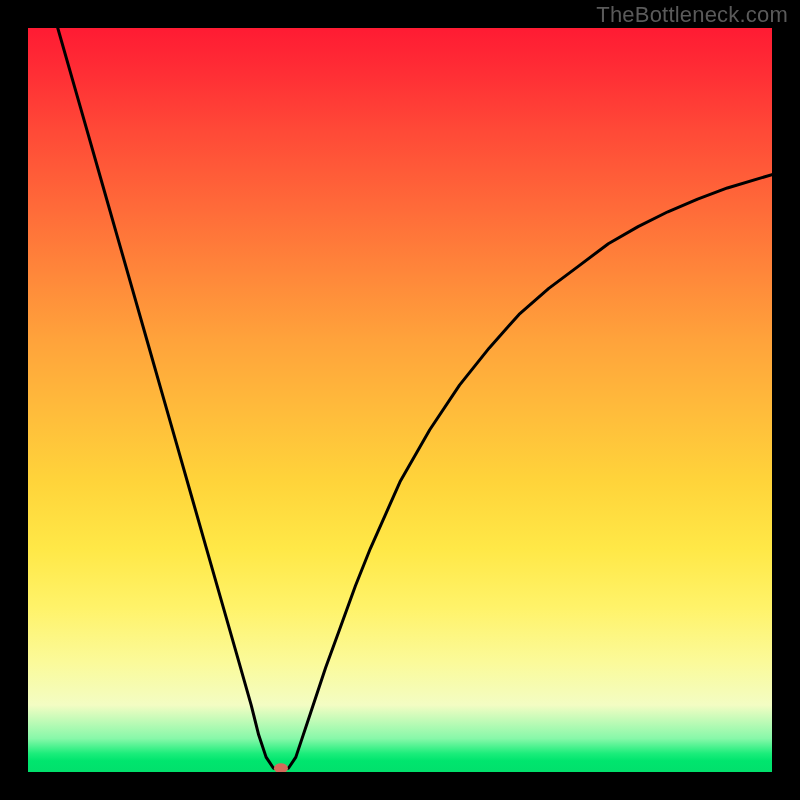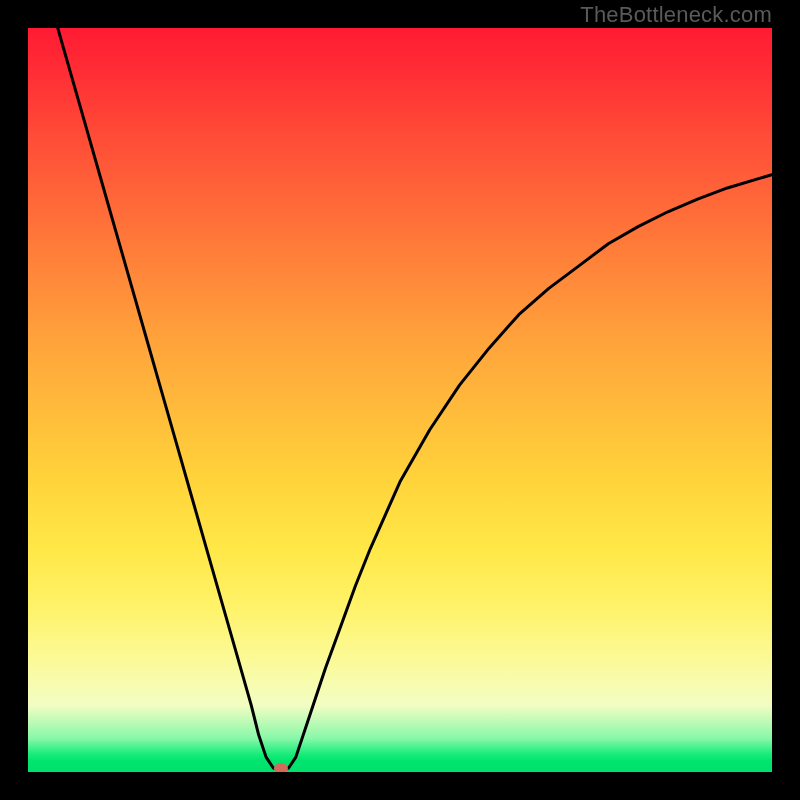--- a/index.html
+++ b/index.html
@@ -13,21 +13,21 @@
   }
   .frame {
     position: relative;
     width: 800px;
     height: 800px;
     background: #000;
   }
   .watermark {
     position: absolute;
     top: 2px;
-    right: 28px;
+    right: 12px;
     color: #5a5a5a;
     font-size: 22px;
     font-weight: 500;
     letter-spacing: 0.2px;
     user-select: none;
   }
   .plot-area {
     position: absolute;
     left: 28px;
     top: 28px;

